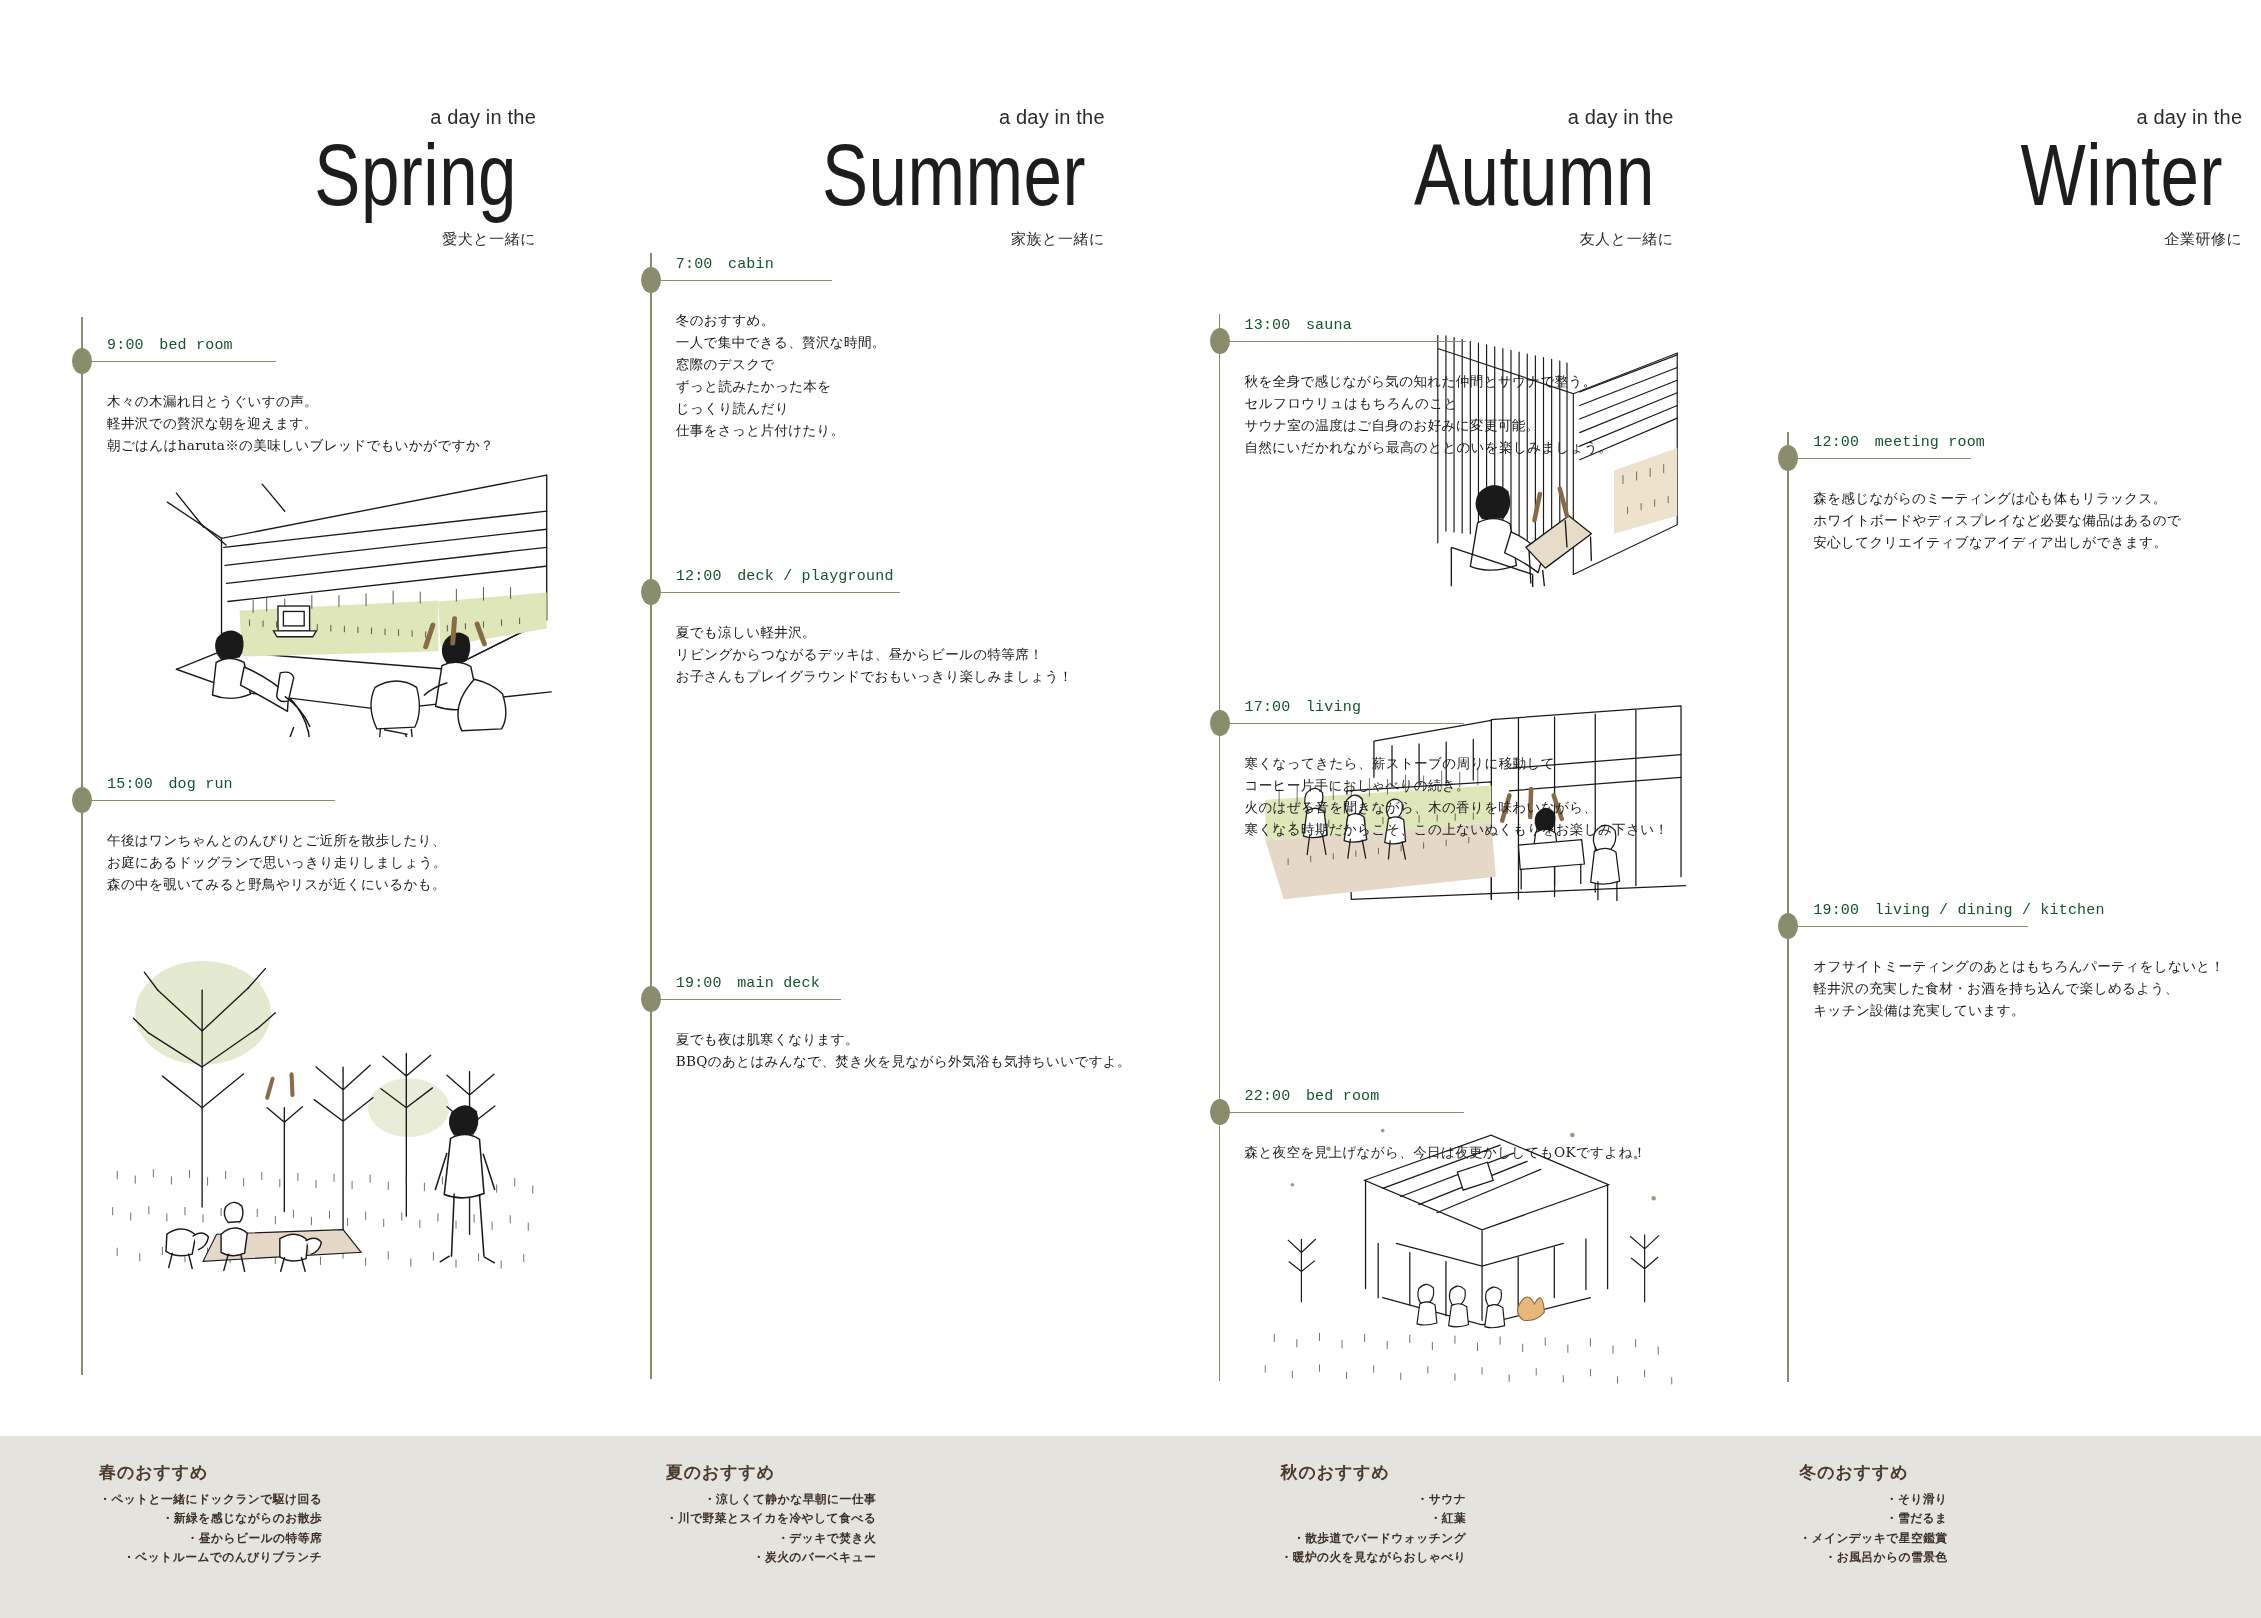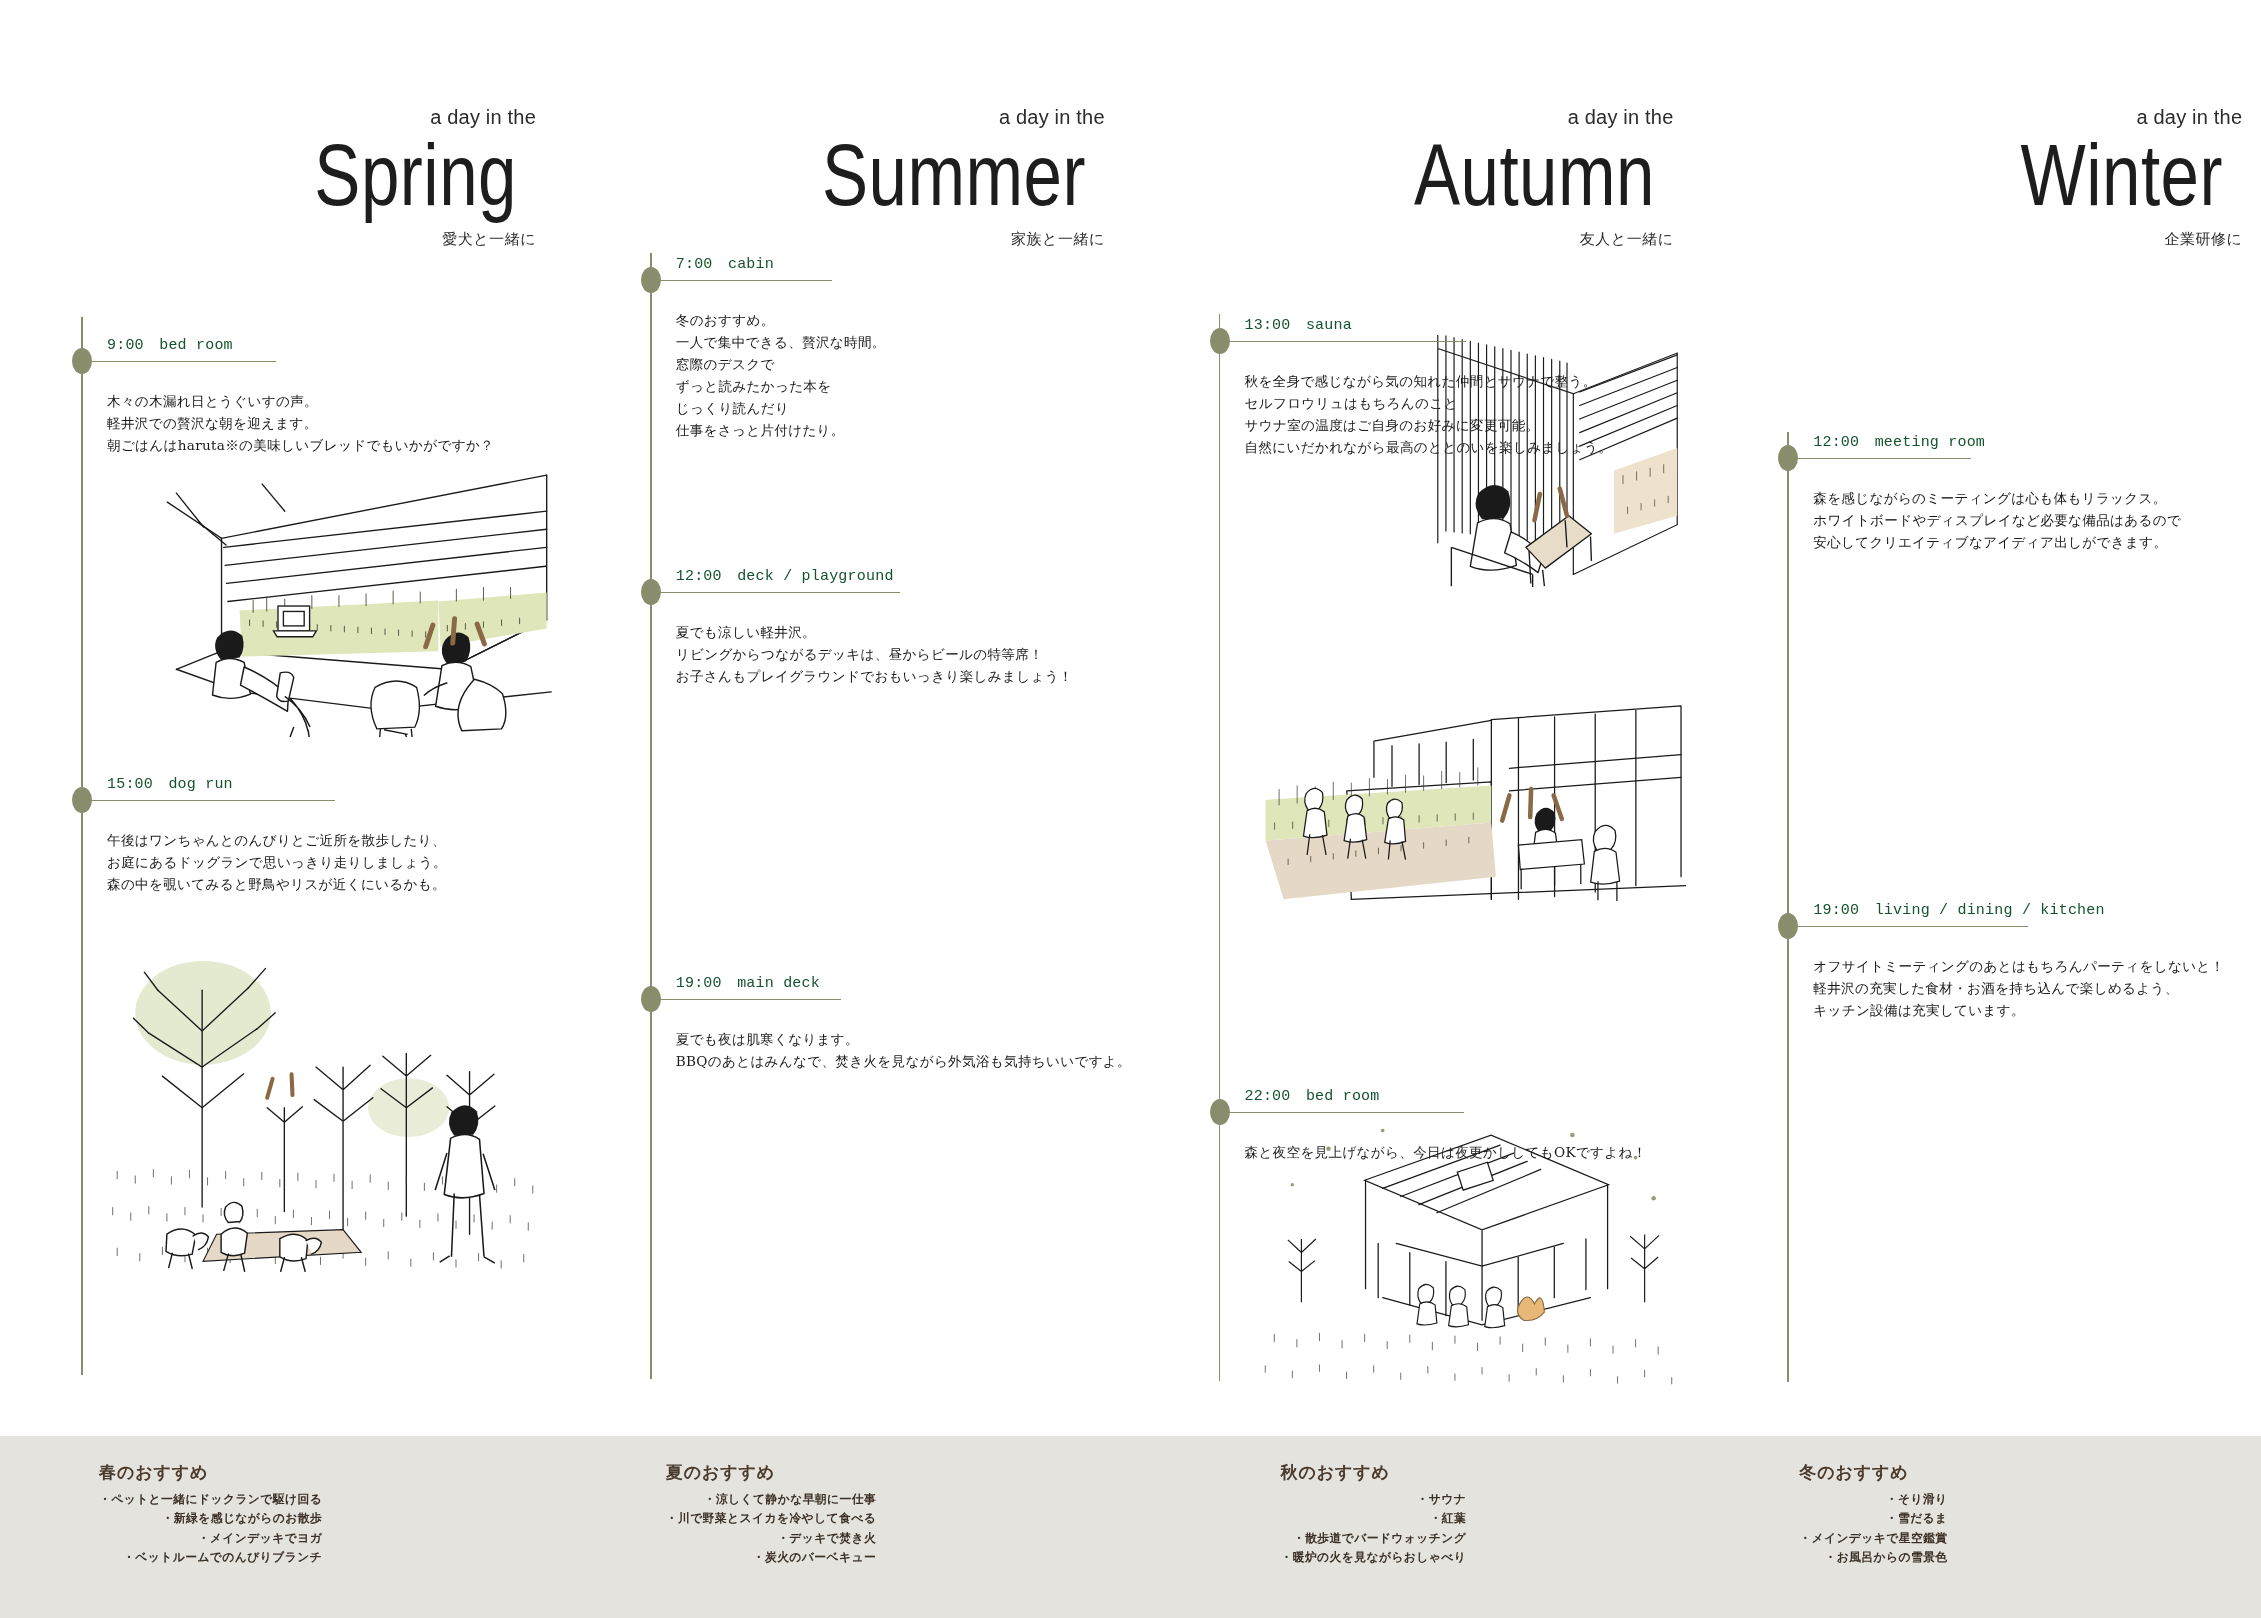--- a/index.html
+++ b/index.html
@@ -426,20 +426,35 @@
           </div>
         </div>
         <div class="body-text">
           <div>秋を全身で感じながら気の知れた仲間とサウナで整う。</div>
           <div>セルフロウリュはもちろんのこと</div>
           <div>サウナ室の温度はご自身のお好みに変更可能。</div>
           <div>自然にいだかれながら最高のととのいを楽しみましょう。</div>
         </div>
       </div>
 
+      <div class="entry" style="left:82px; top:699px; width:461px;">
+        <div class="entry-head">
+          <div class="dot"></div>
+          <div class="hrule" style="width:244px;"></div>
+          <div class="time-label">
+            <span class="t">17:00</span><span>living</span>
+          </div>
+        </div>
+        <div class="body-text">
+          <div>寒くなってきたら、薪ストーブの周りに移動して</div>
+          <div>コーヒー片手におしゃべりの続き。</div>
+          <div>火のはぜる音を聞きながら、木の香りを味わいながら、</div>
+          <div>寒くなる時期だからこそ、この上ないぬくもりをお楽しみ下さい！</div>
+        </div>
+      </div>
 
       <div class="entry" style="left:82px; top:1088px; width:461px;">
         <div class="entry-head">
           <div class="dot"></div>
           <div class="hrule" style="width:244px;"></div>
           <div class="time-label">
             <span class="t">22:00</span><span>bed room</span>
           </div>
         </div>
         <div class="body-text">
@@ -492,21 +507,21 @@
   </div>
 
   <div class="footer">
 
     <div class="fcol">
       <div class="fcol-inner">
         <div class="ftitle">春のおすすめ</div>
         <ul class="flist">
           <li>・ペットと一緒にドックランで駆け回る</li>
           <li>・新緑を感じながらのお散歩</li>
-          <li>・メインデッキでヨガ</li>
+          <li>・昼からビールの特等席</li>
           <li>・ベットルームでのんびりブランチ</li>
         </ul>
       </div>
     </div>
 
     <div class="fcol">
       <div class="fcol-inner">
         <div class="ftitle">夏のおすすめ</div>
         <ul class="flist">
           <li>・涼しくて静かな早朝に一仕事</li>

